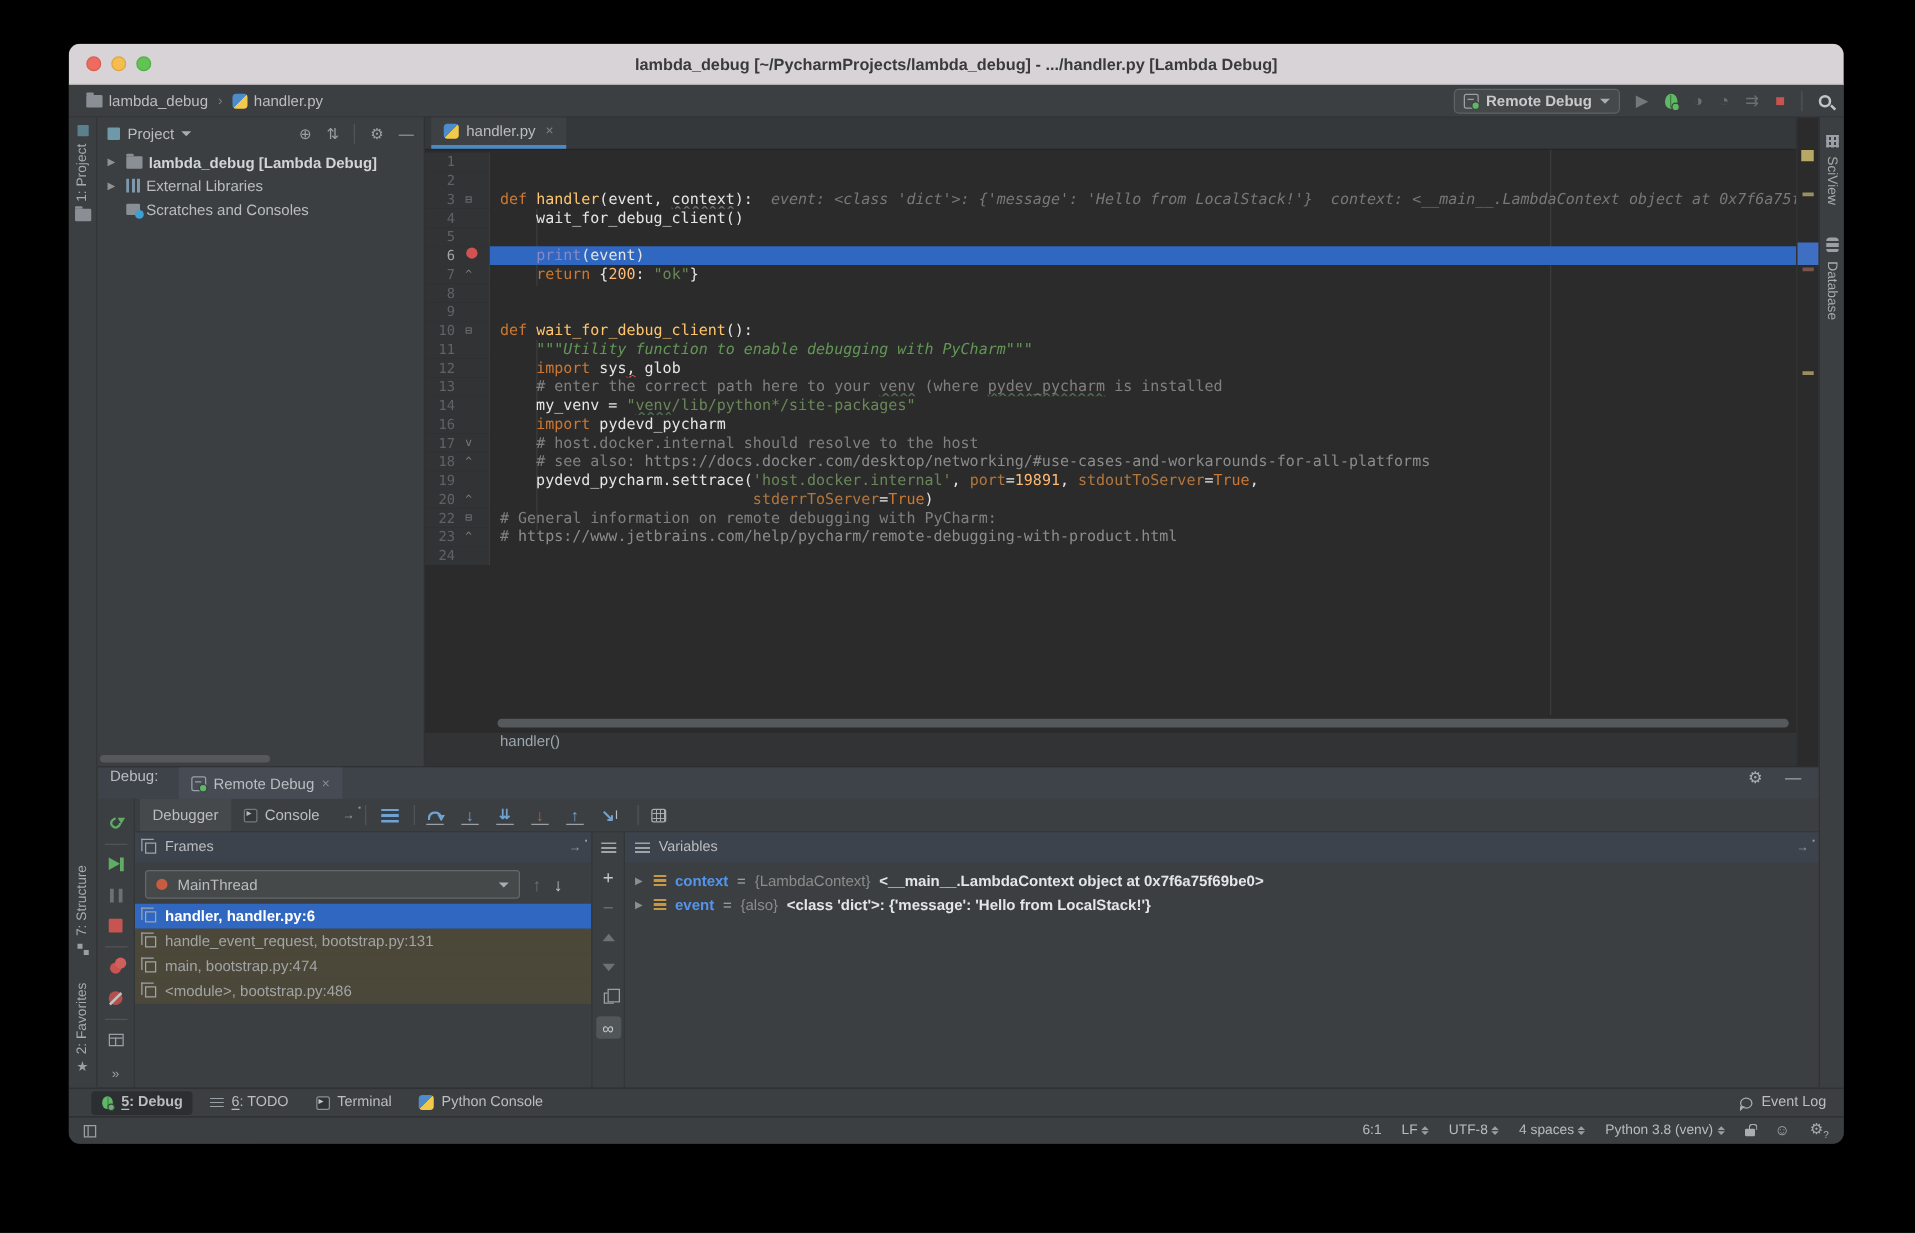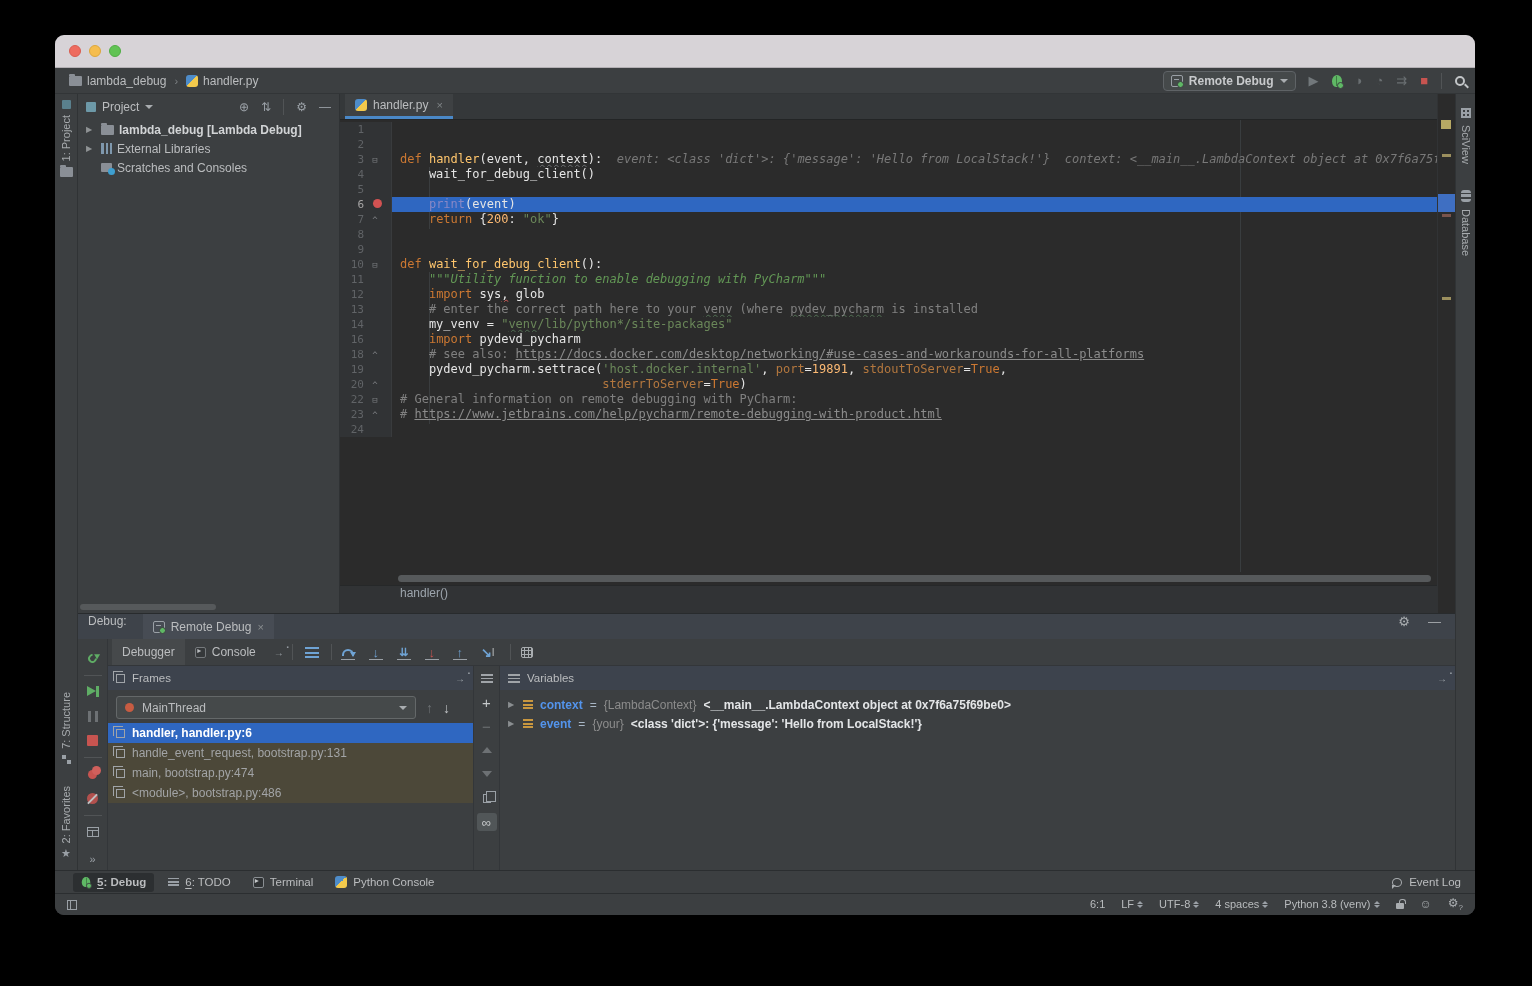--- a/index.html
+++ b/index.html
@@ -119,21 +119,21 @@
   .cl{display:flex;height:15px;line-height:15px;font-family:"DejaVu Sans Mono",monospace;font-size:12px;position:relative}
   .g{width:52px;flex:none;background:#313335;display:flex;align-items:center;border-right:1px solid #393b3d}
   .lnum{width:24px;text-align:right;color:#606366;font-size:11px;font-family:"DejaVu Sans Mono",monospace}
   .lnum.cur{color:#a6a5a5}
   .gmark{width:22px;text-align:center;color:#7b7e80;font-size:9px;line-height:12px}
   .gmark .bpdot{width:9px;height:9px;background:#d25252;border-radius:50%;display:inline-block;margin-left:4px}
   .ct{flex:1;white-space:pre;overflow:hidden;color:#a9b7c6;padding-left:8px}
   .cl.hl .ct{background:#2f67c1}
   .kw{color:#cc7832}.fn{color:#ffc66d}.str{color:#6a8759}.doc{color:#629755;font-style:italic}
   .com{color:#808080}.numl{color:#fdba74}.arg{color:#b3773e}.blt{color:#8888c6}.pl{color:#e5e5e5}
-  .hint{color:#787878;font-style:italic}.lnk{color:#8c8c8c;text-decoration:underline}
+  .hint{color:#787878;font-style:italic}.lnk{color:#8c8c8c;}
   .typo{text-decoration:underline wavy #4f6e52 1px;text-decoration-skip-ink:none}
   .wavy{text-decoration:underline wavy #6b6e70 1px;text-decoration-skip-ink:none}
   .err{text-decoration:underline wavy #cf5b56 1px;text-decoration-skip-ink:none}
   .hscroll{height:13px;position:relative;flex:none}
   .hthumb{position:absolute;left:58px;right:6px;top:3px;height:7px;background:#56595b;border-radius:4px}
   .ebreadcrumb{height:28px;background:#313335;border-top:1px solid #262829;display:flex;
                padding-left:60px;font-size:12px;color:#9da5ad;flex:none}
   .scrollstrip{width:18px;background:#2b2b2b;border-left:1px solid #313335;position:relative}
   .mk{position:absolute}
   
@@ -199,20 +199,21 @@
 <body>
 
 <div class="win">
 
   <div class="titlebar">
     <div class="tl">
       <i class="r"></i>
       <i class="y"></i>
       <i class="g"></i>
     </div>
+    <div class="wtitle">lambda_debug [~/PycharmProjects/lambda_debug] - .../handler.py [Lambda Debug]</div>
   </div>
 
   <div class="navbar">
     <div class="crumb">
       <span class="ic-folder dim"></span>
       <span>lambda_debug</span>
       <span class="sep-ch">›</span>
       <span class="ic-py"></span>
       <span>handler.py</span>
     </div>
@@ -396,20 +397,27 @@
                 </div>
                 <div class="cl">
                   <span class="g">
                     <span class="lnum">16</span>
                     <span class="gmark"></span>
                   </span>
                   <span class="ct"><span class="pl">    </span><span class="kw">import </span><span class="pl">pydevd_pycharm</span></span>
                 </div>
                 <div class="cl">
                   <span class="g">
+                    <span class="lnum">17</span>
+                    <span class="gmark">v</span>
+                  </span>
+                  <span class="ct"><span class="pl">    </span><span class="com"># host.docker.internal should resolve to the host</span></span>
+                </div>
+                <div class="cl">
+                  <span class="g">
                     <span class="lnum">18</span>
                     <span class="gmark">^</span>
                   </span>
                   <span class="ct"><span class="pl">    </span><span class="com"># see also: </span><span class="lnk">https://docs.docker.com/desktop/networking/#use-cases-and-workarounds-for-all-platforms</span></span>
                 </div>
                 <div class="cl">
                   <span class="g">
                     <span class="lnum">19</span>
                     <span class="gmark"></span>
                   </span>
@@ -627,21 +635,21 @@
                       <span class="vname">context</span>
                       <span class="veq"> = </span>
                       <span class="vtype">{LambdaContext}</span>
                       <span class="vval"> &lt;__main__.LambdaContext object at 0x7f6a75f69be0&gt;</span>
                     </div>
                     <div class="vrow">
                       <span class="exp">▶</span>
                       <span class="ic-var"></span>
                       <span class="vname">event</span>
                       <span class="veq"> = </span>
-                      <span class="vtype">{your}</span>
+                      <span class="vtype">{also}</span>
                       <span class="vval"> &lt;class 'dict'&gt;: {'message': 'Hello from LocalStack!'}</span>
                     </div>
                   </div>
               </div>
             </div>
           </div>
         </div>
       </div>
     </div>
 

